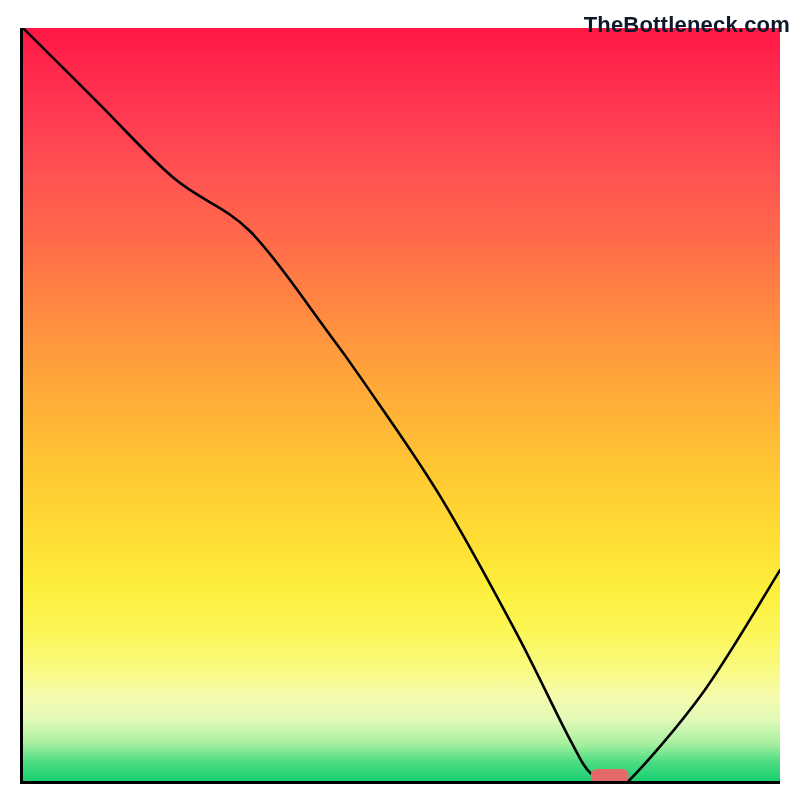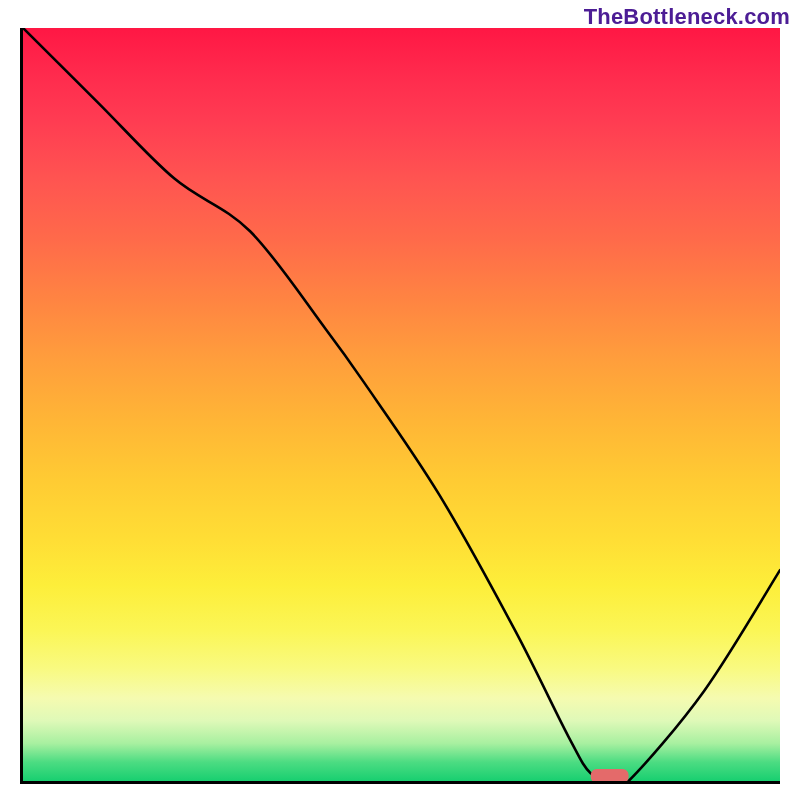--- a/index.html
+++ b/index.html
@@ -11,25 +11,25 @@
     font-family: Arial, Helvetica, sans-serif;
     overflow: hidden;
   }
   .container {
     position: relative;
     width: 800px;
     height: 800px;
   }
   .watermark {
     position: absolute;
-    top: 4px;
+    top: 12px;
     right: 10px;
     font-size: 22px;
     font-weight: bold;
-    color: #4c1d95;
+    color: #0f172a;
     letter-spacing: 0.2px;
     z-index: 30;
   }
   .frame {
     position: absolute;
     left: 20px;
     top: 28px;
     width: 760px;
     height: 756px;
     box-sizing: border-box;

